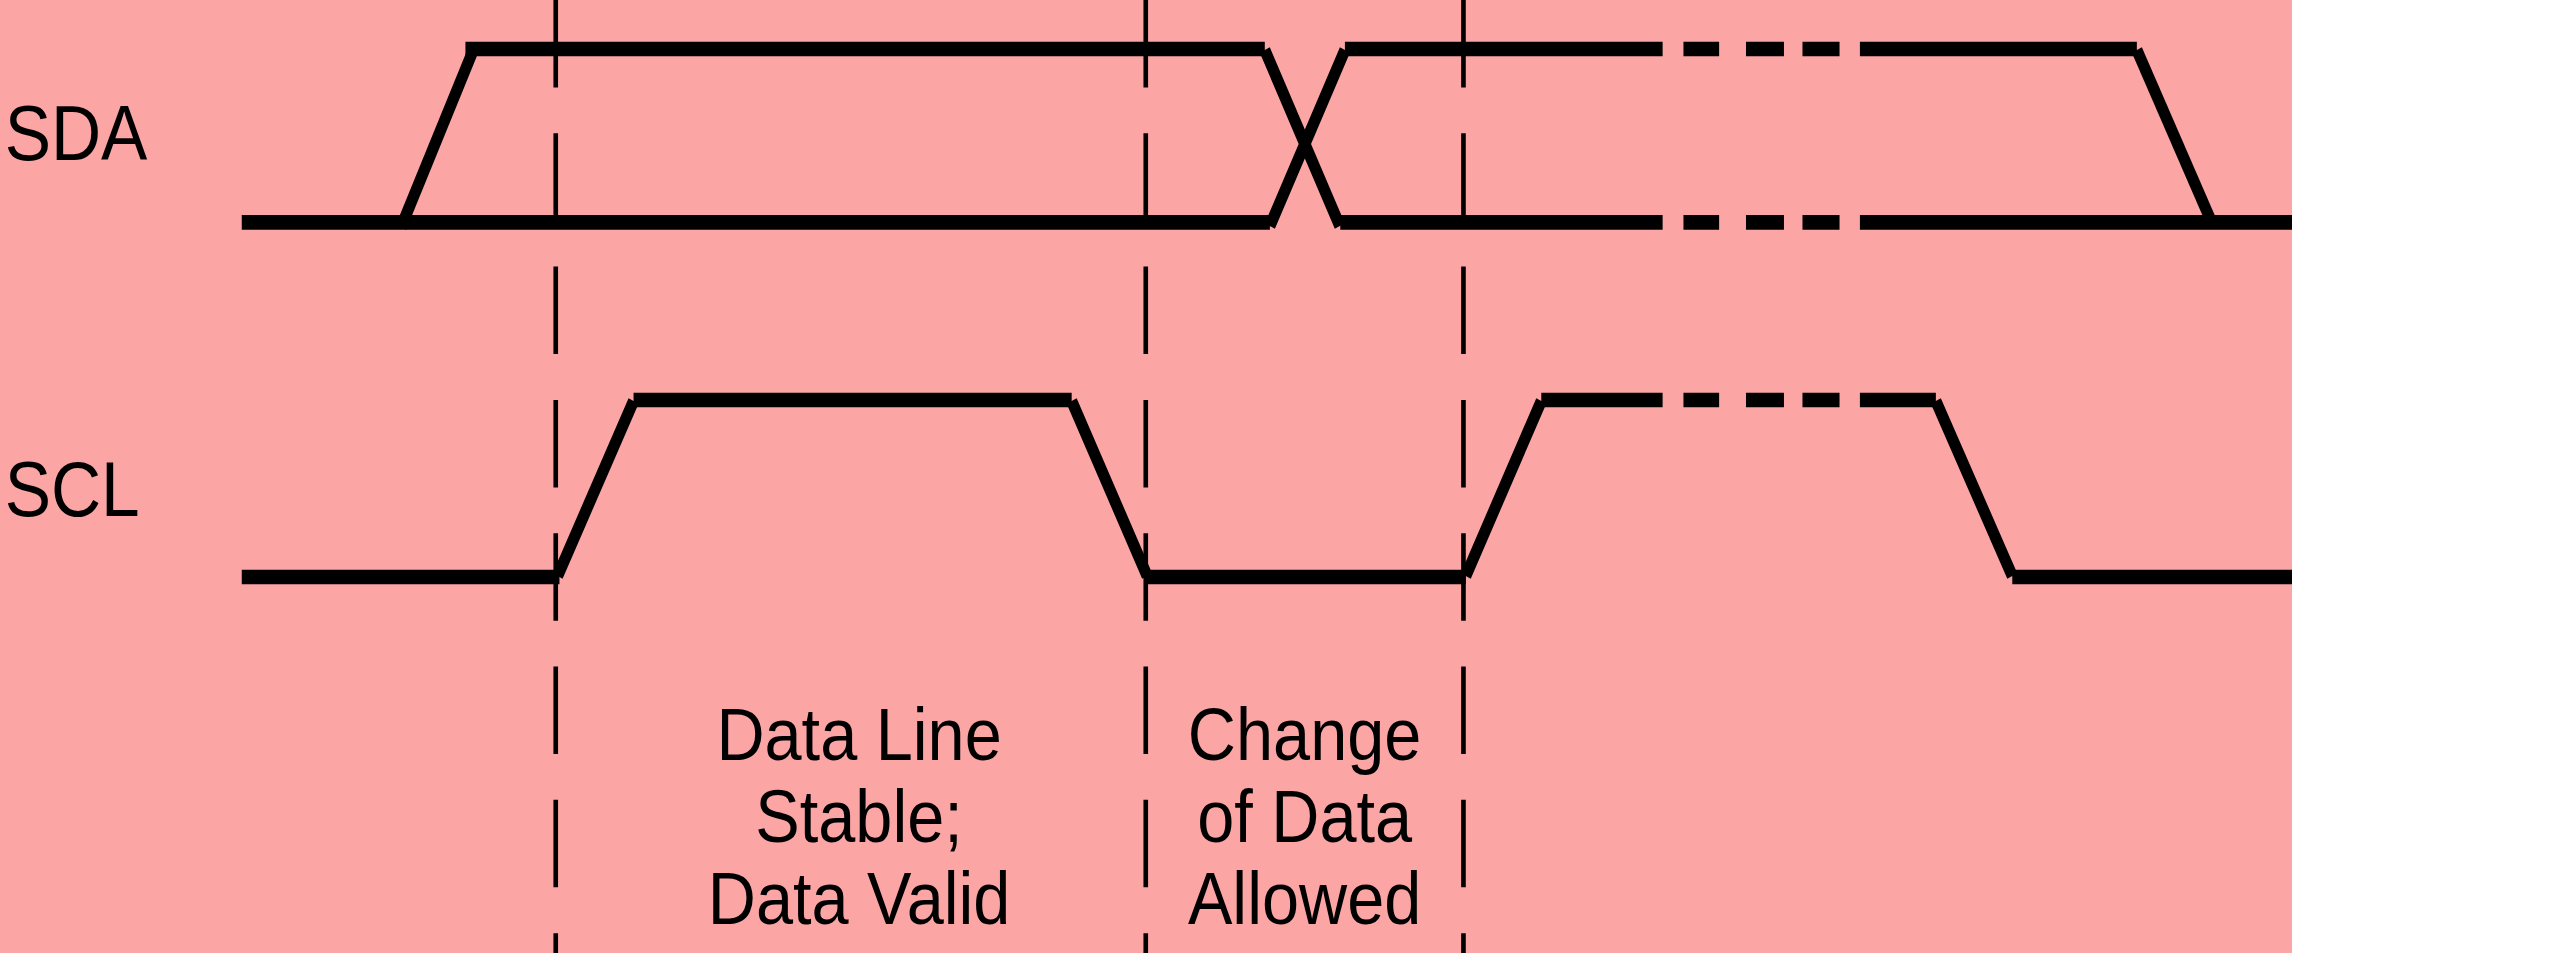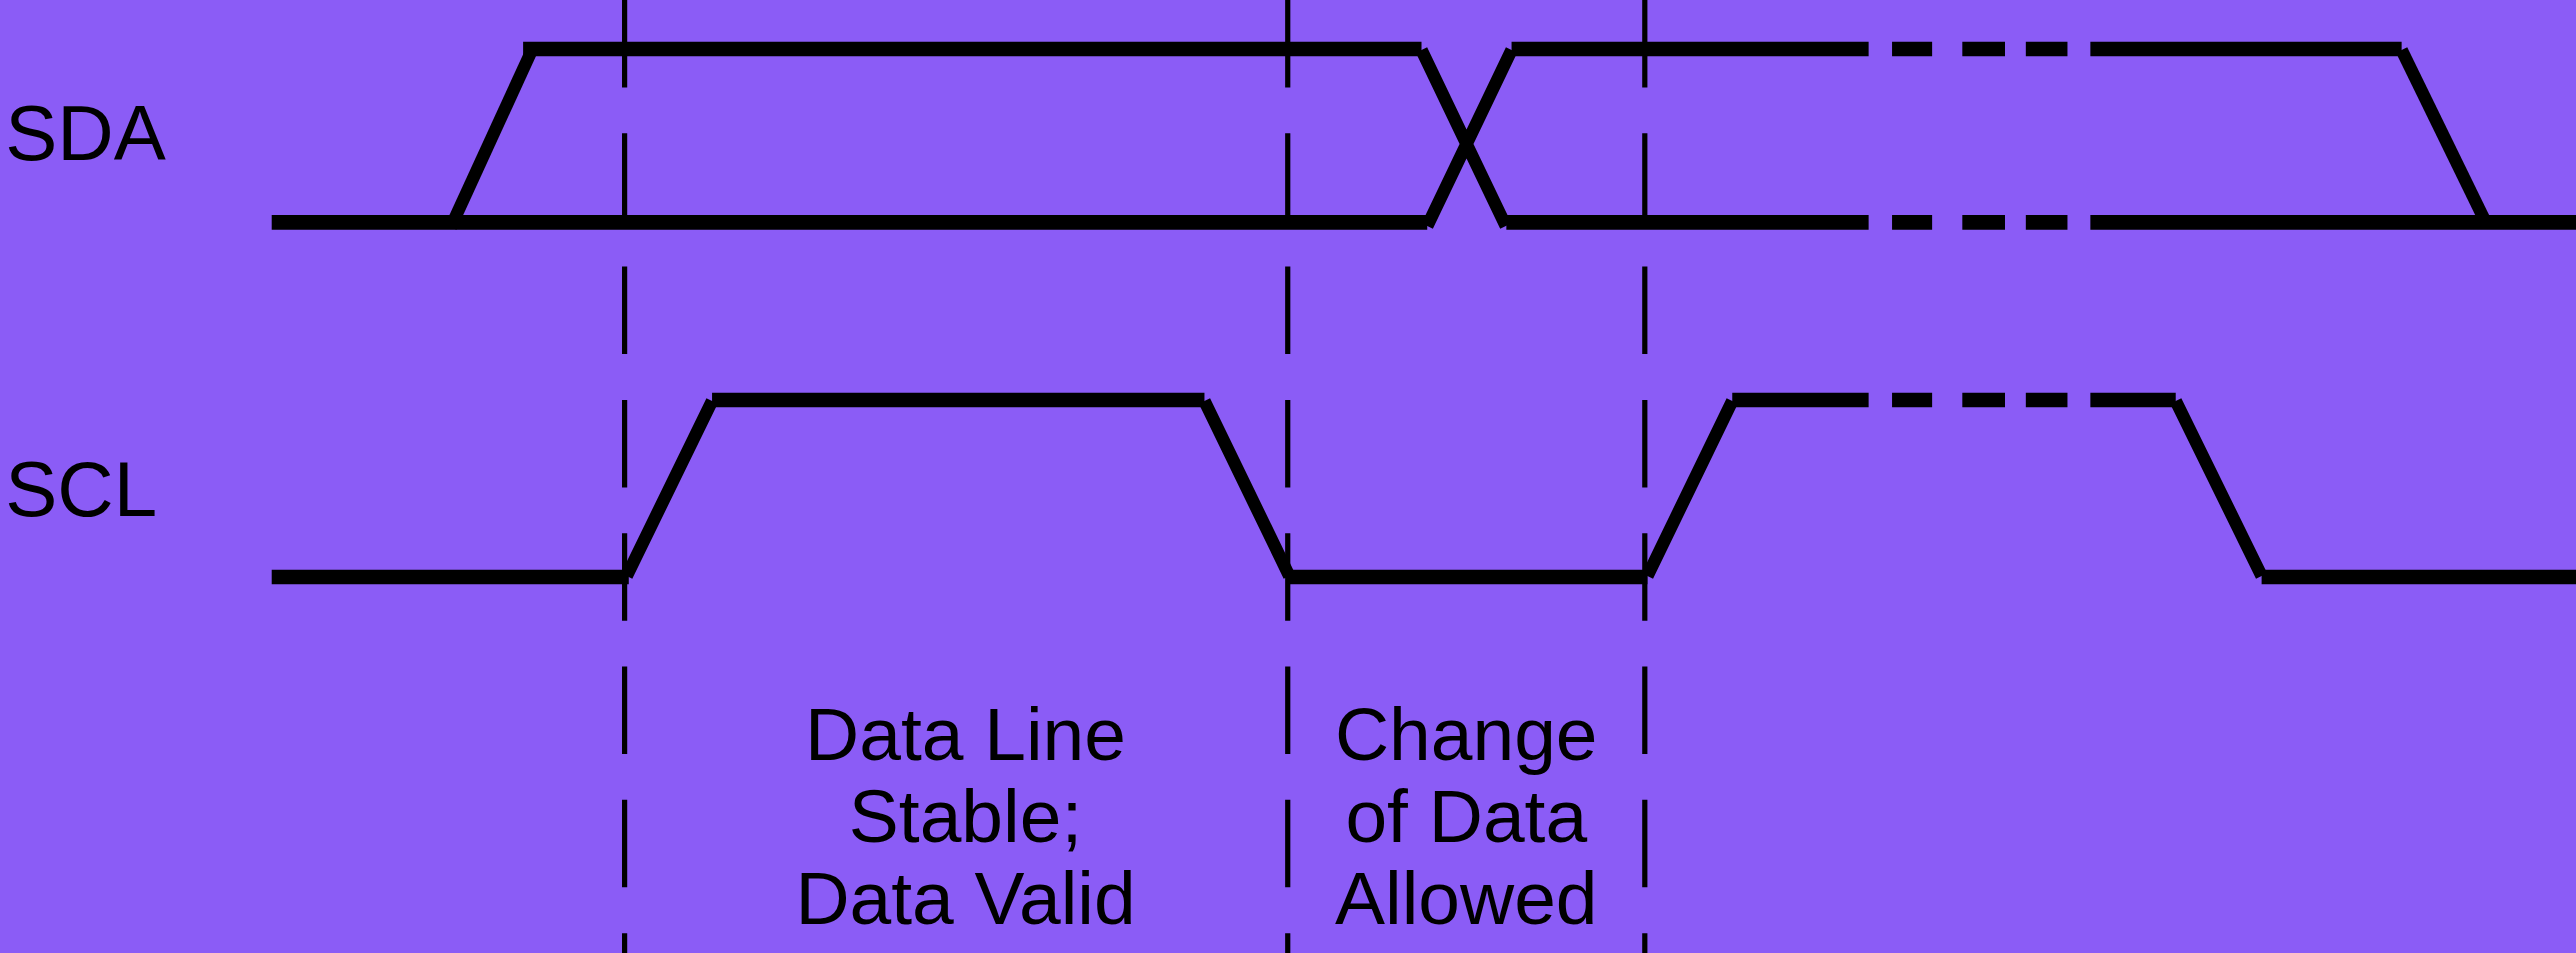--- a/index.html
+++ b/index.html
@@ -2,23 +2,23 @@
 <html style="font-size:8.3px"><head>
 <meta charset="utf-8">
 <style>
   html, body {
     margin: 0;
     padding: 0;
     background: #ffffff;
   }
   .stage {
     position: relative;
-    width: 2576px;
+    width: 2292px;
     height: 954px;
-    background: #8b5cf6;
+    background: #fca5a5;
     overflow: hidden;
   }
   svg.diagram {
     position: absolute;
     inset: 0;
     width: 100%;
     height: 100%;
     display: block;
   }
   text {

